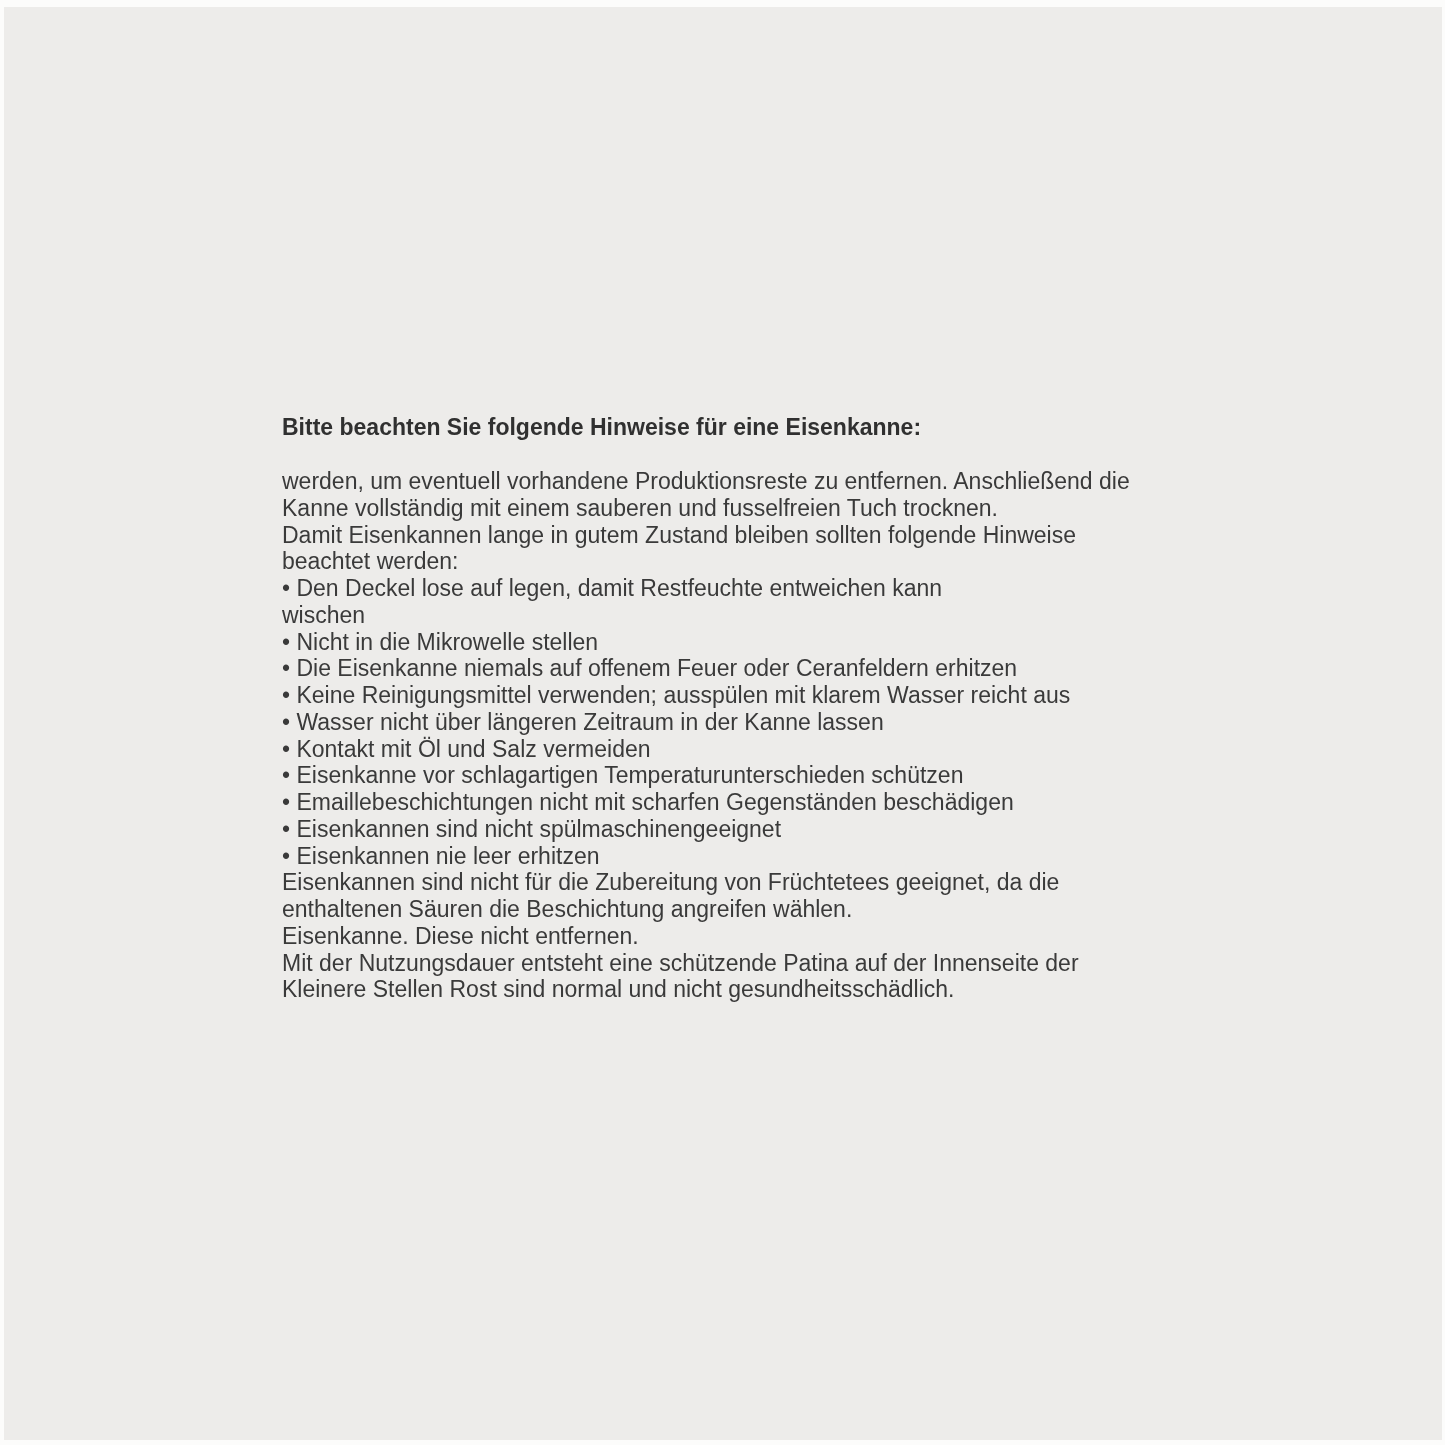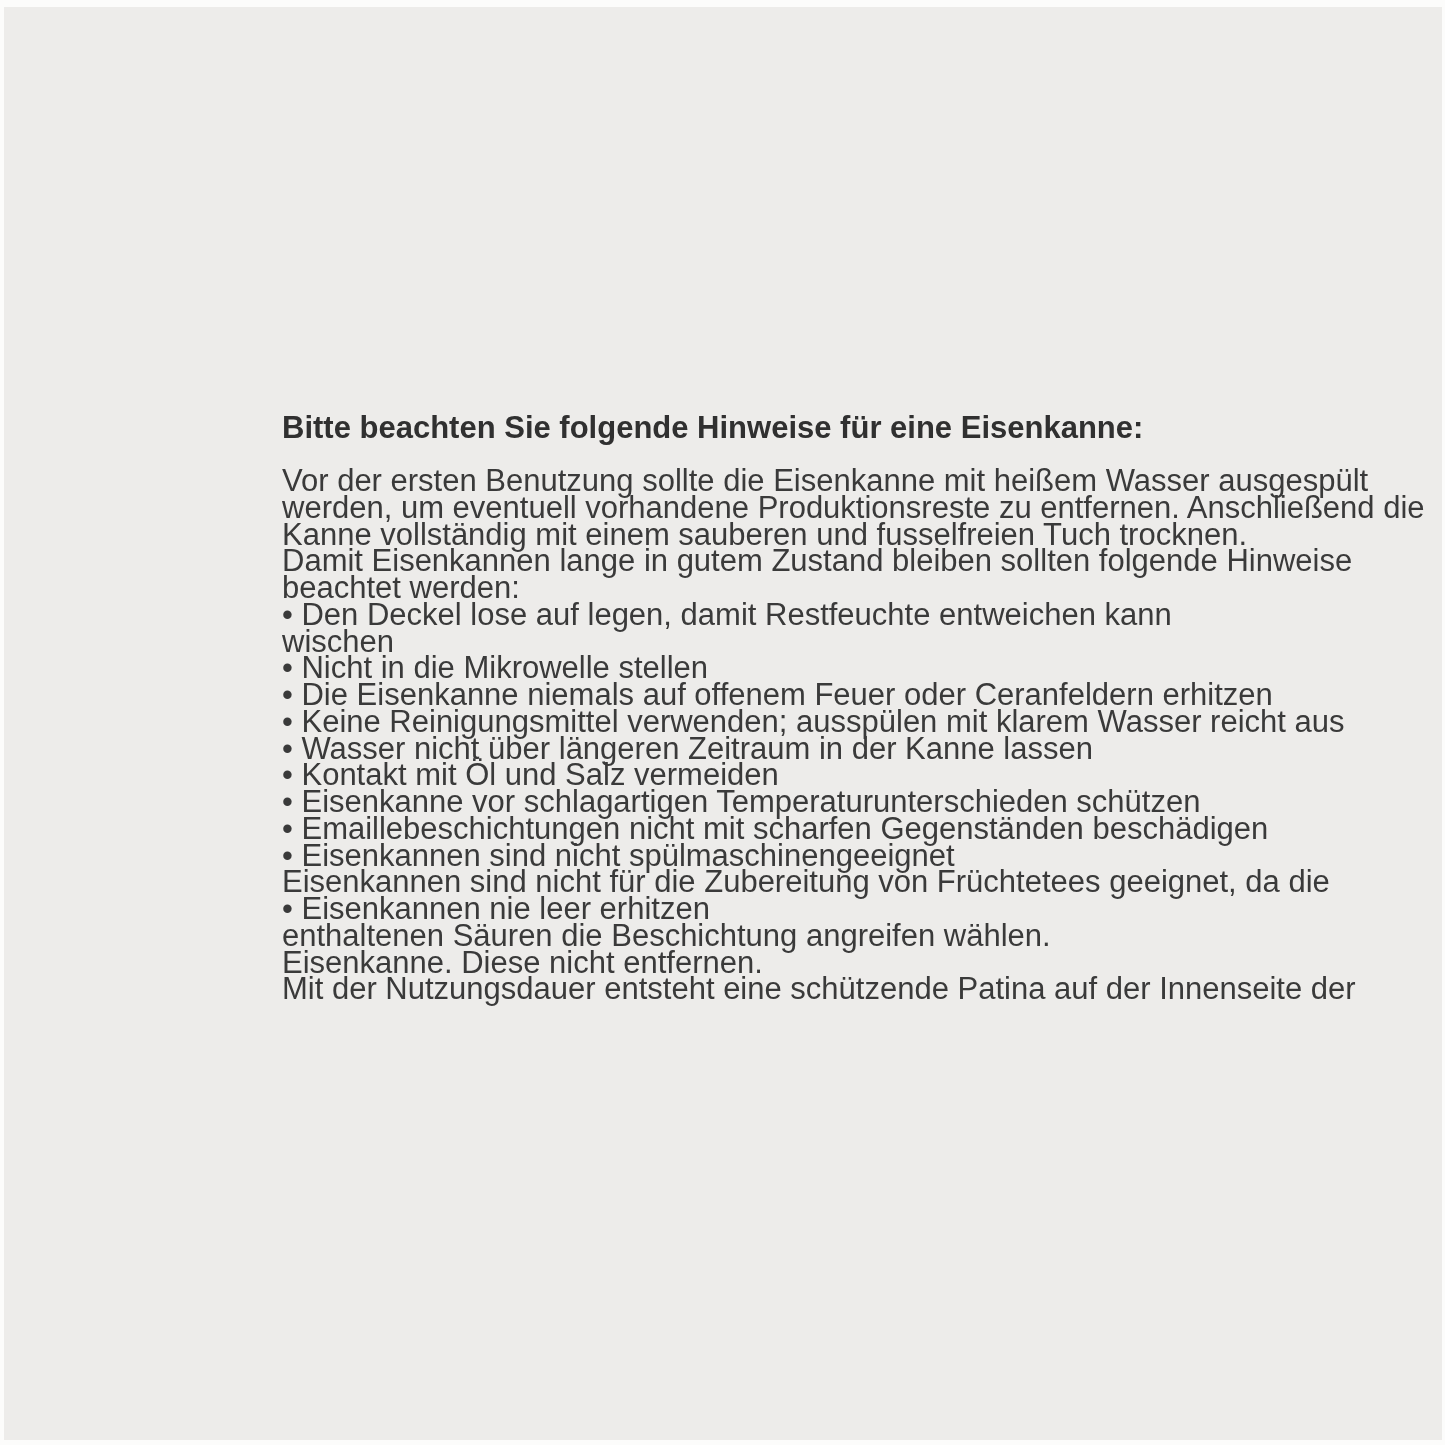--- a/index.html
+++ b/index.html
@@ -20,21 +20,21 @@
     right: 3px;
     bottom: 5px;
     background: var(--background, #edecea);
   }
   .text-block {
     position: absolute;
     left: 278px;
     top: 407px;
     width: 900px;
     color: var(--text, #3a3a3a);
-    font-size: 31px;
+    font-size: 23px;
     line-height: 26.75px;
   }
   .doc-title {
     font-weight: bold;
     color: var(--title, #303030);
     line-height: 27px;
     white-space: nowrap;
   }
   .title-gap {
     height: 27px;
@@ -44,35 +44,35 @@
   }
 </style>
 </head>
 <body>
 
 <div class="photo-area">
   <div class="text-block">
     <div class="doc-title">Bitte beachten Sie folgende Hinweise für eine Eisenkanne:</div>
     <div class="title-gap"></div>
     <div>
-        <div class="line">Vor der ersten Benutzung sollte die Eisenkanne mit heißem Wasser ausgespült</div>
         <div class="line">werden, um eventuell vorhandene Produktionsreste zu entfernen. Anschließend die</div>
         <div class="line">Kanne vollständig mit einem sauberen und fusselfreien Tuch trocknen.</div>
         <div class="line">Damit Eisenkannen lange in gutem Zustand bleiben sollten folgende Hinweise</div>
         <div class="line">beachtet werden:</div>
         <div class="line">• Den Deckel lose auf legen, damit Restfeuchte entweichen kann</div>
         <div class="line">wischen</div>
         <div class="line">• Nicht in die Mikrowelle stellen</div>
         <div class="line">• Die Eisenkanne niemals auf offenem Feuer oder Ceranfeldern erhitzen</div>
         <div class="line">• Keine Reinigungsmittel verwenden; ausspülen mit klarem Wasser reicht aus</div>
         <div class="line">• Wasser nicht über längeren Zeitraum in der Kanne lassen</div>
         <div class="line">• Kontakt mit Öl und Salz vermeiden</div>
         <div class="line">• Eisenkanne vor schlagartigen Temperaturunterschieden schützen</div>
         <div class="line">• Emaillebeschichtungen nicht mit scharfen Gegenständen beschädigen</div>
         <div class="line">• Eisenkannen sind nicht spülmaschinengeeignet</div>
+        <div class="line">• Eisenkannen nie leer erhitzen</div>
         <div class="line">Eisenkannen sind nicht für die Zubereitung von Früchtetees geeignet, da die</div>
-        <div class="line">• Eisenkannen nie leer erhitzen</div>
         <div class="line">enthaltenen Säuren die Beschichtung angreifen wählen.</div>
         <div class="line">Eisenkanne. Diese nicht entfernen.</div>
         <div class="line">Mit der Nutzungsdauer entsteht eine schützende Patina auf der Innenseite der</div>
+        <div class="line">Kleinere Stellen Rost sind normal und nicht gesundheitsschädlich.</div>
       </div>
   </div>
 </div>
 
 </body></html>

